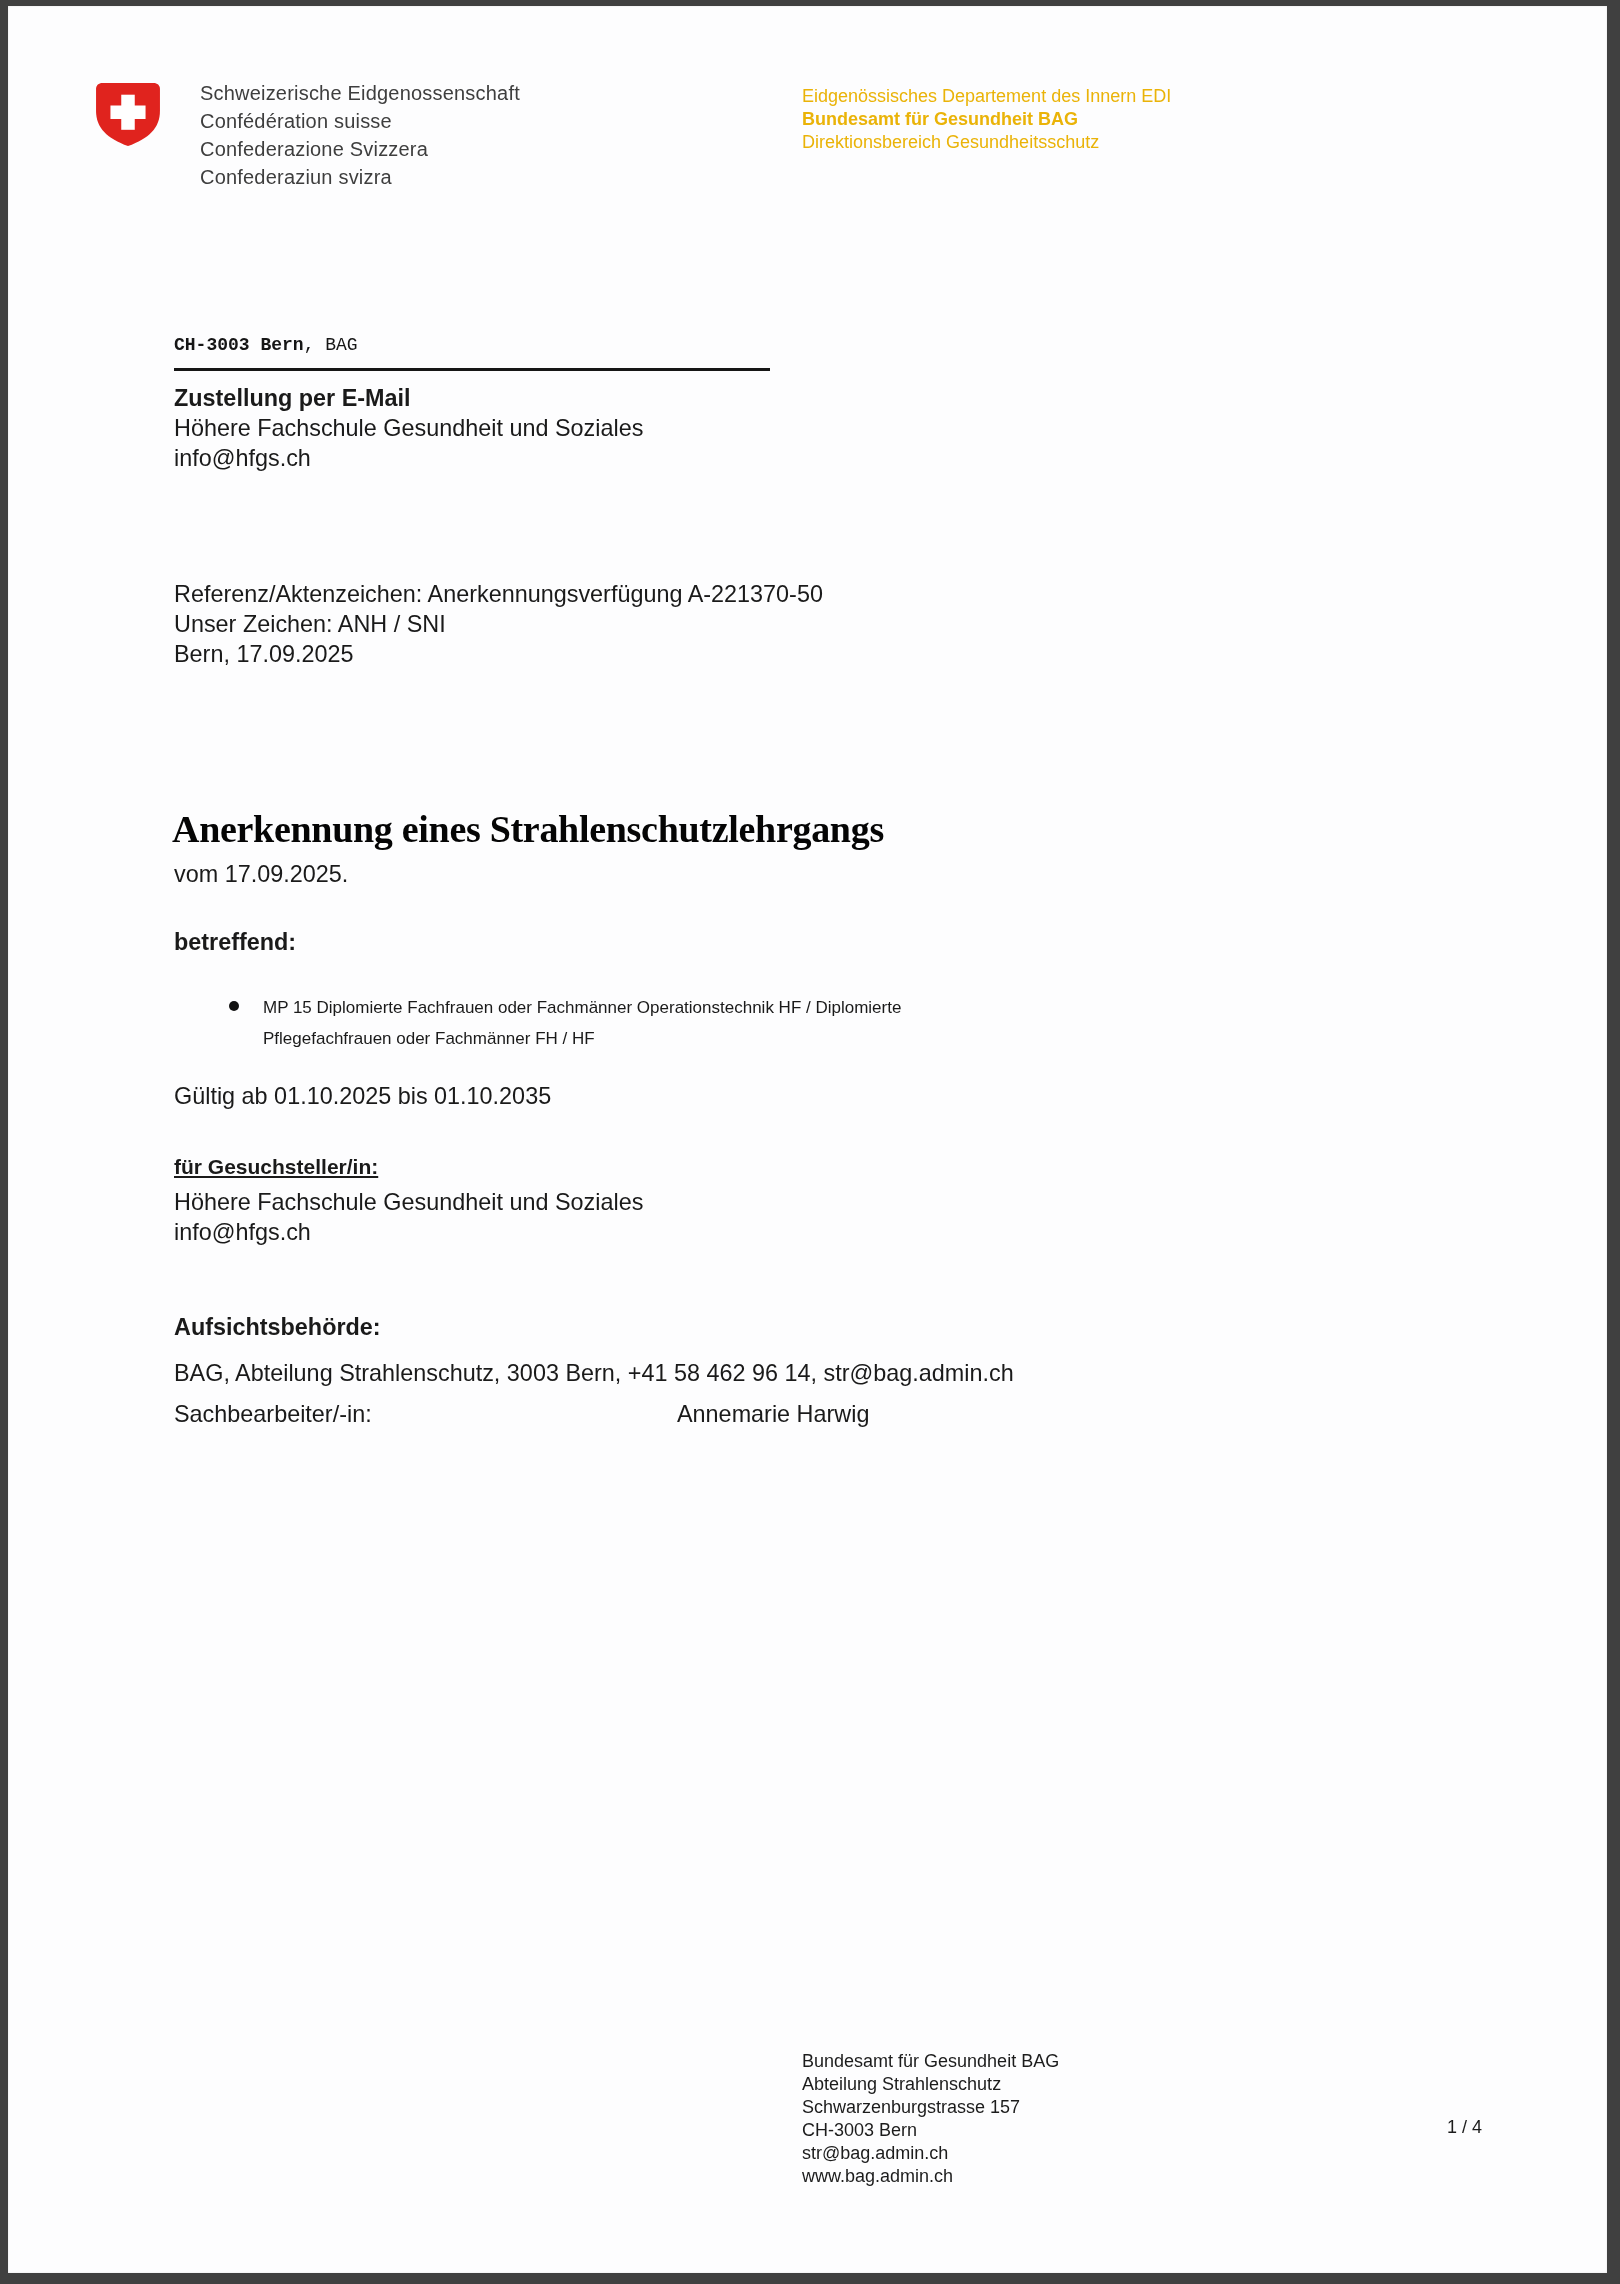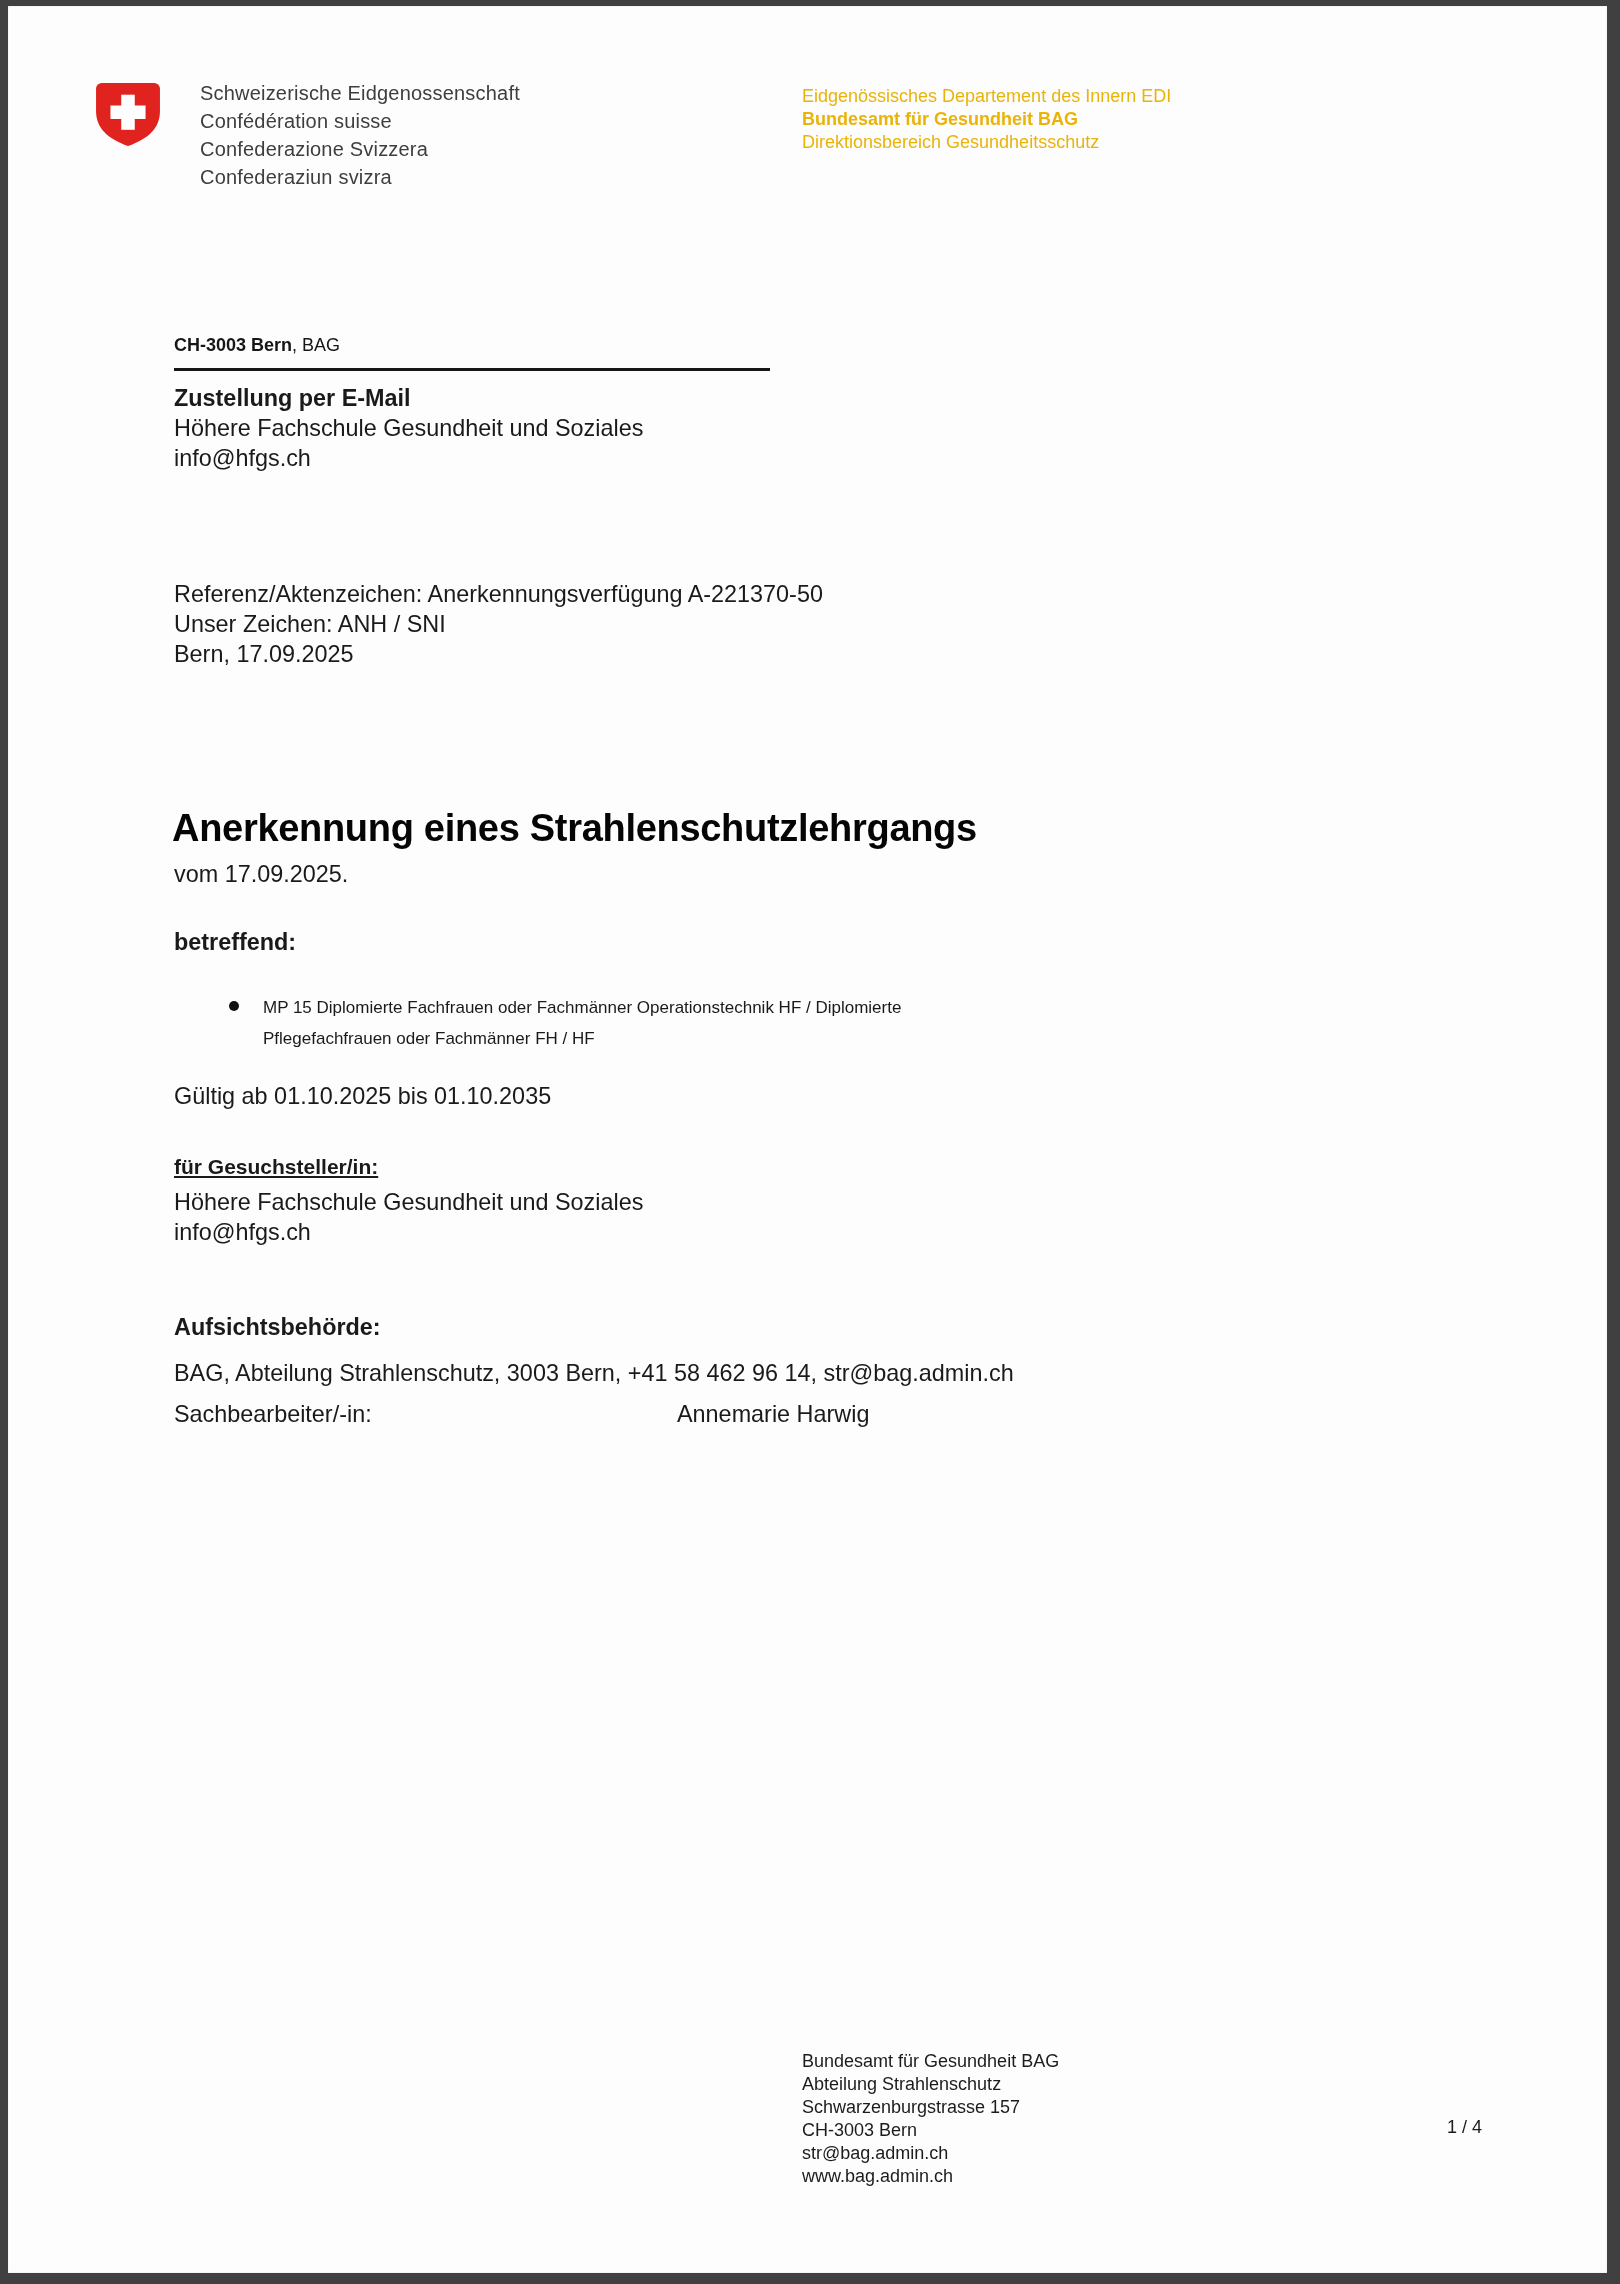--- a/index.html
+++ b/index.html
@@ -19,29 +19,29 @@
   .abs{position:absolute;}
   .b{font-weight:700;}
 
   
   .logo-shield{left:96px;top:83px;width:64px;height:63px;}
   .shield-fill{fill:var(--shield-red,#e0231e);}
   .logo-text{left:180px;top:79px;font-size:20px;line-height:28px;color:#3e3e3e;letter-spacing:0.2px;margin-left:20px;}
   .header-right{left:802px;top:85px;font-size:18px;line-height:23px;color:#eab308;}
 
   
-  .sender{left:174px;top:335px;font-size:18px;color:#161616;}
+  .sender{left:174px;top:335px;font-size:18px;color:#161616;font-family:Liberation Mono, monospace;}
   .sender-rule{left:174px;top:368px;width:596px;height:2.7px;background:#161616;}
   .recipient{left:174px;top:383px;font-size:23.4px;line-height:30px;}
 
   
   .reference{left:174px;top:579px;font-size:23.4px;line-height:30px;}
 
   
-  .doc-title{left:172px;top:807px;font-size:38px;font-weight:700;color:#050505;letter-spacing:-0.3px;}
+  .doc-title{left:172px;top:807px;font-size:38px;font-weight:700;color:#050505;letter-spacing:-0.3px;font-family:Liberation Serif, serif;}
   .title-date{left:174px;top:861px;font-size:23.4px;}
 
   
   .betreffend{left:174px;top:929px;font-size:23.4px;}
   .bullet-dot{left:229px;top:1001px;width:10px;height:10px;border-radius:50%;background:#111;}
   .bullet-text{left:263px;top:992px;font-size:17px;line-height:31px;width:1062px;}
 
   .validity{left:174px;top:1083px;font-size:23.4px;}
 
   .applicant-label{left:174px;top:1155px;font-size:21px;text-decoration:underline;}

